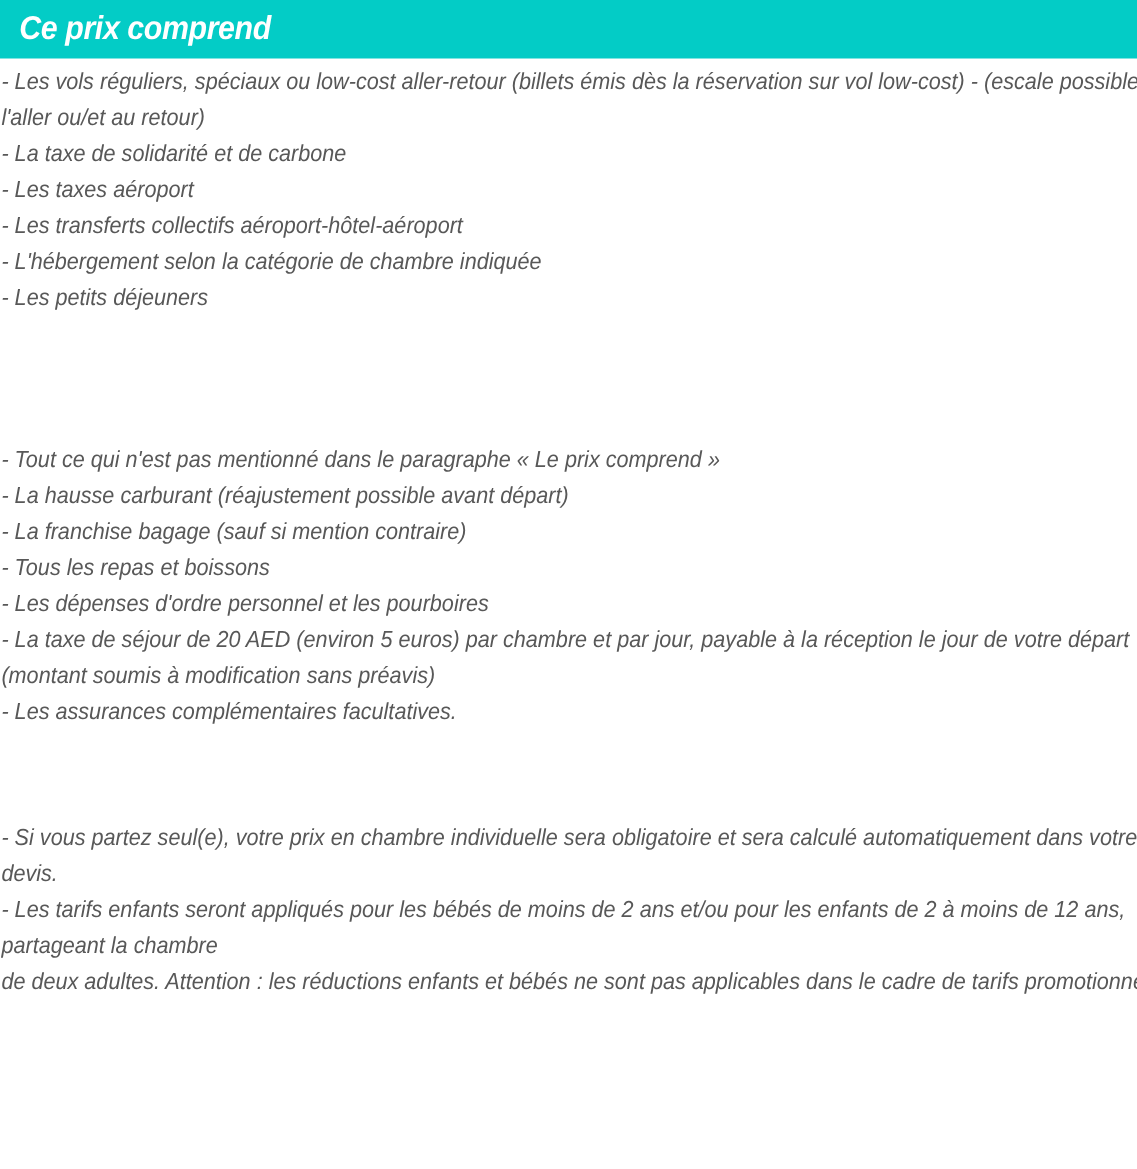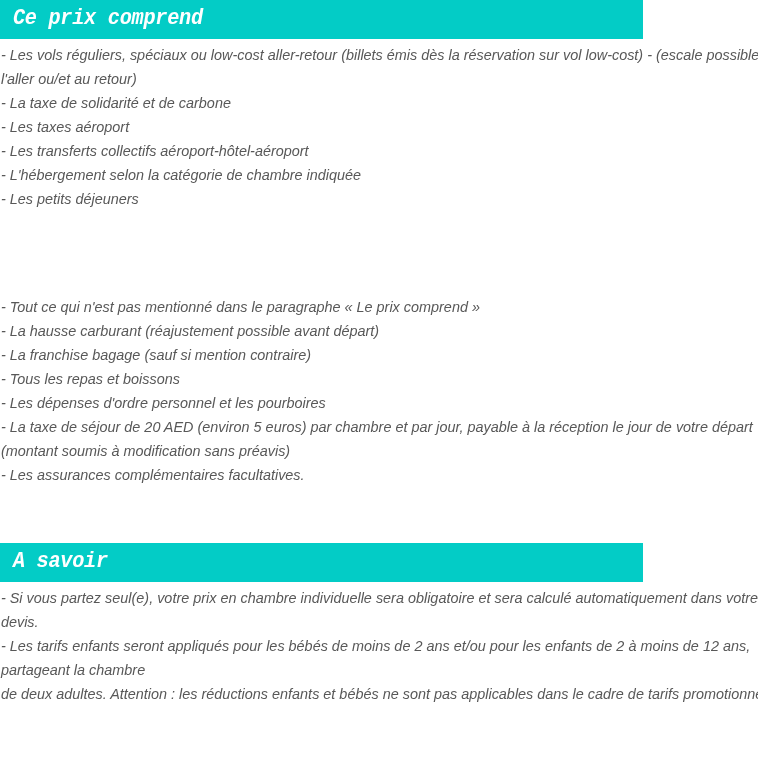--- a/index.html
+++ b/index.html
@@ -34,23 +34,22 @@
     transform-origin: left center;
     width: 823px;           
   }
   .section-header .hdr-text {
     display: inline-block;
   }
 
   
   .bar-wrap {
     background: #03ccc6;
-    width: 643px;
+    width: 758px;
     overflow: hidden;
-    font-family: Liberation Mono, monospace;
   }
   .bar-wrap .section-header {
     background: transparent;
     width: 823px;
   }
 
   
   .section-body {
     color: #585858;
     font-style: italic;
@@ -103,25 +102,20 @@
     <div class="line">- La franchise bagage (sauf si mention contraire)</div>
     <div class="line">- Tous les repas et boissons</div>
     <div class="line">- Les dépenses d'ordre personnel et les pourboires</div>
     <div class="line">- La taxe de séjour de 20 AED (environ 5 euros) par chambre et par jour, payable à la réception le jour de votre départ</div>
     <div class="line">(montant soumis à modification sans préavis)</div>
     <div class="line">- Les assurances complémentaires facultatives.</div>
   </div>
 
   <div class="gap-2"></div>
 
-  <div class="bar-wrap">
-    <div class="section-header">
-      <span class="hdr-text">A savoir</span>
-    </div>
-  </div>
 
   <div class="section-body sec3-body">
     <div class="line">- Si vous partez seul(e), votre prix en chambre individuelle sera obligatoire et sera calculé automatiquement dans votre</div>
     <div class="line">devis.</div>
     <div class="line">- Les tarifs enfants seront appliqués pour les bébés de moins de 2 ans et/ou pour les enfants de 2 à moins de 12 ans,</div>
     <div class="line">partageant la chambre</div>
     <div class="line">de deux adultes. Attention : les réductions enfants et bébés ne sont pas applicables dans le cadre de tarifs promotionnels.</div>
   </div>
 
 </div>

